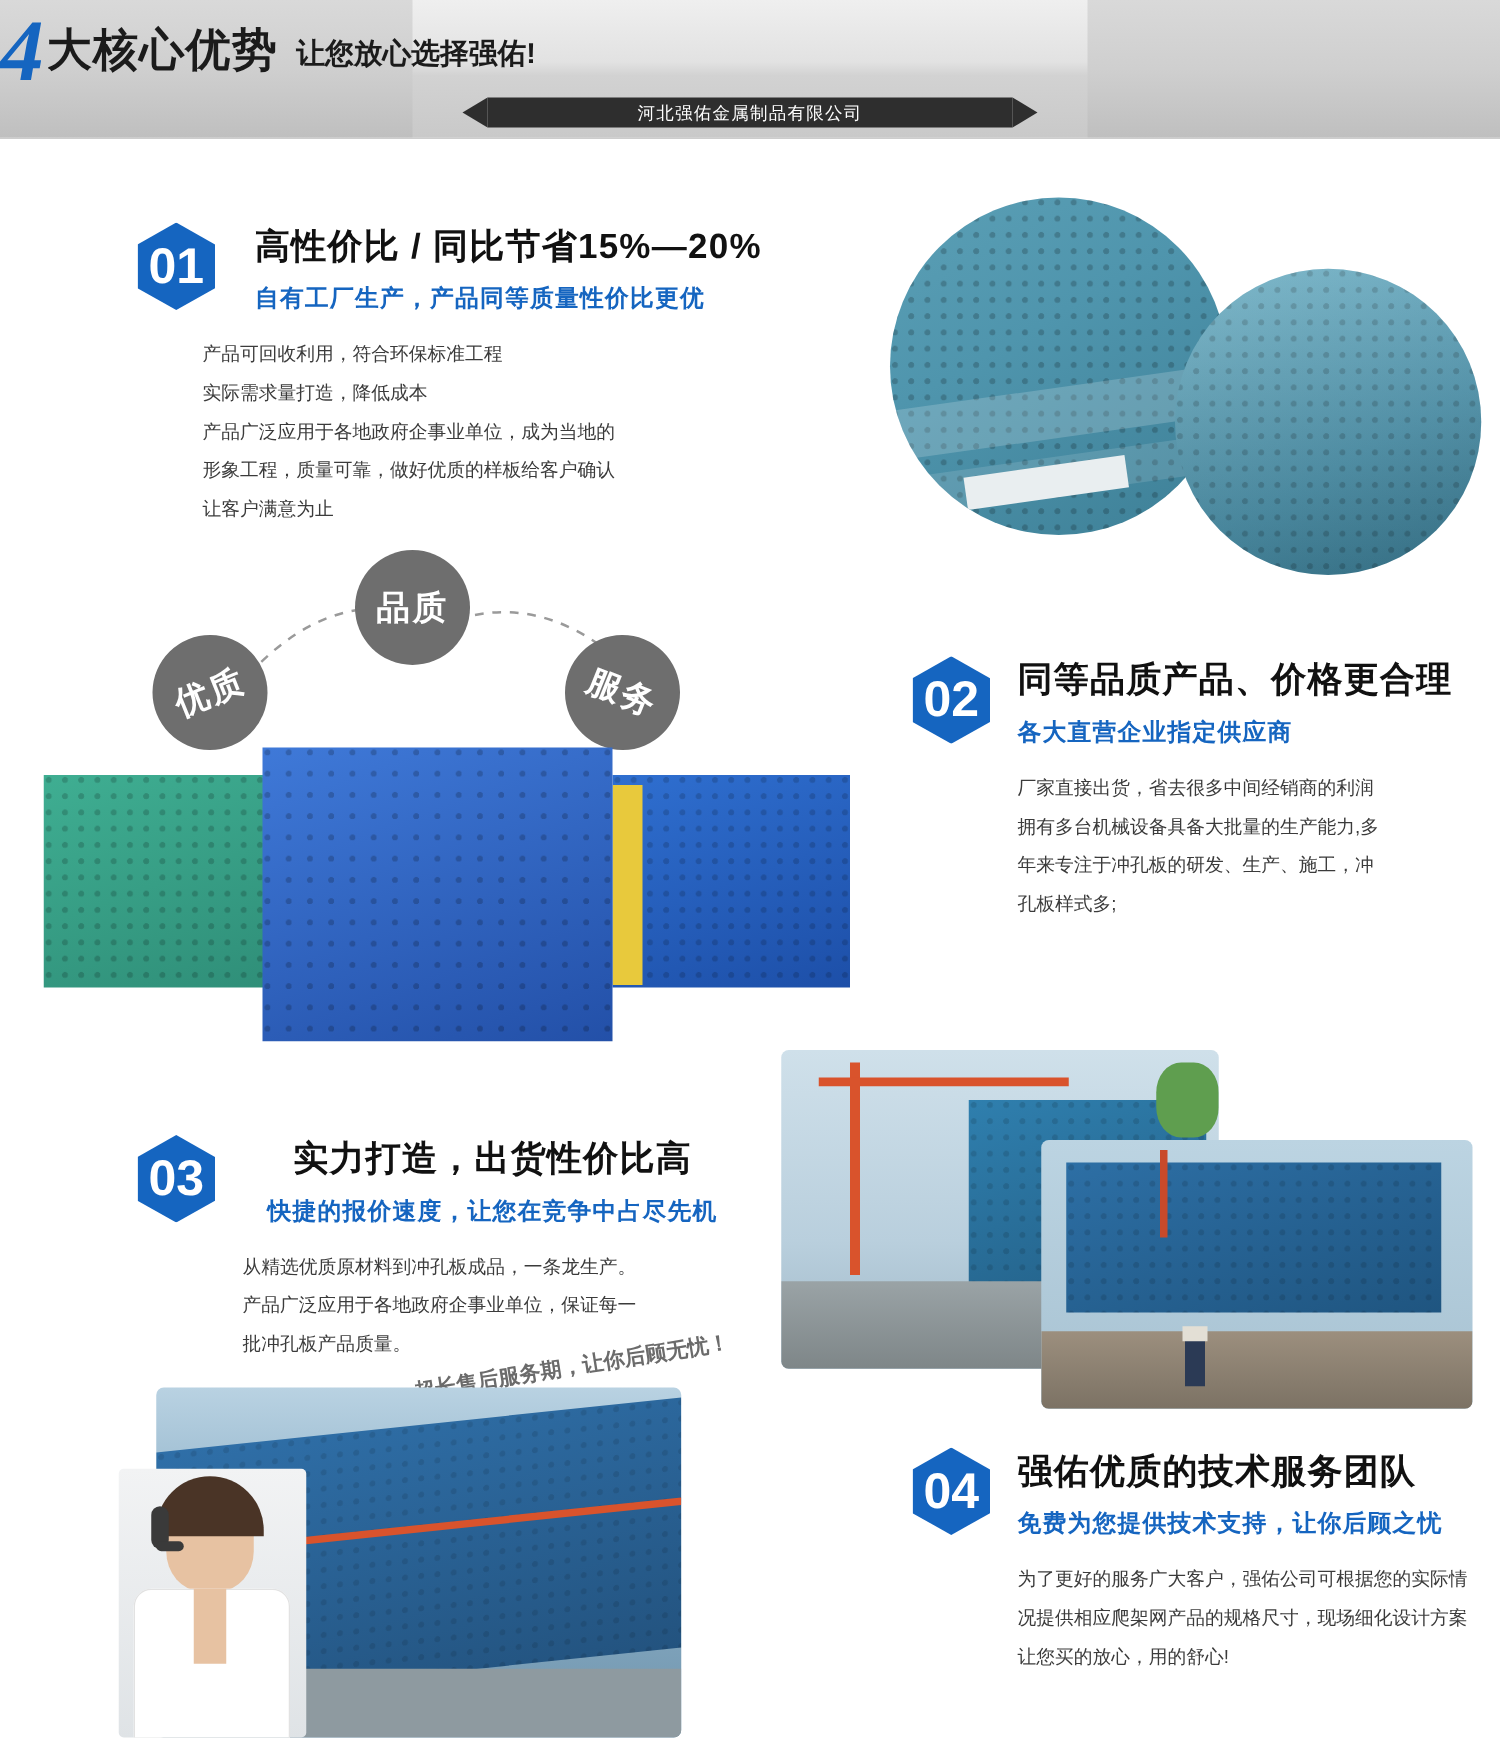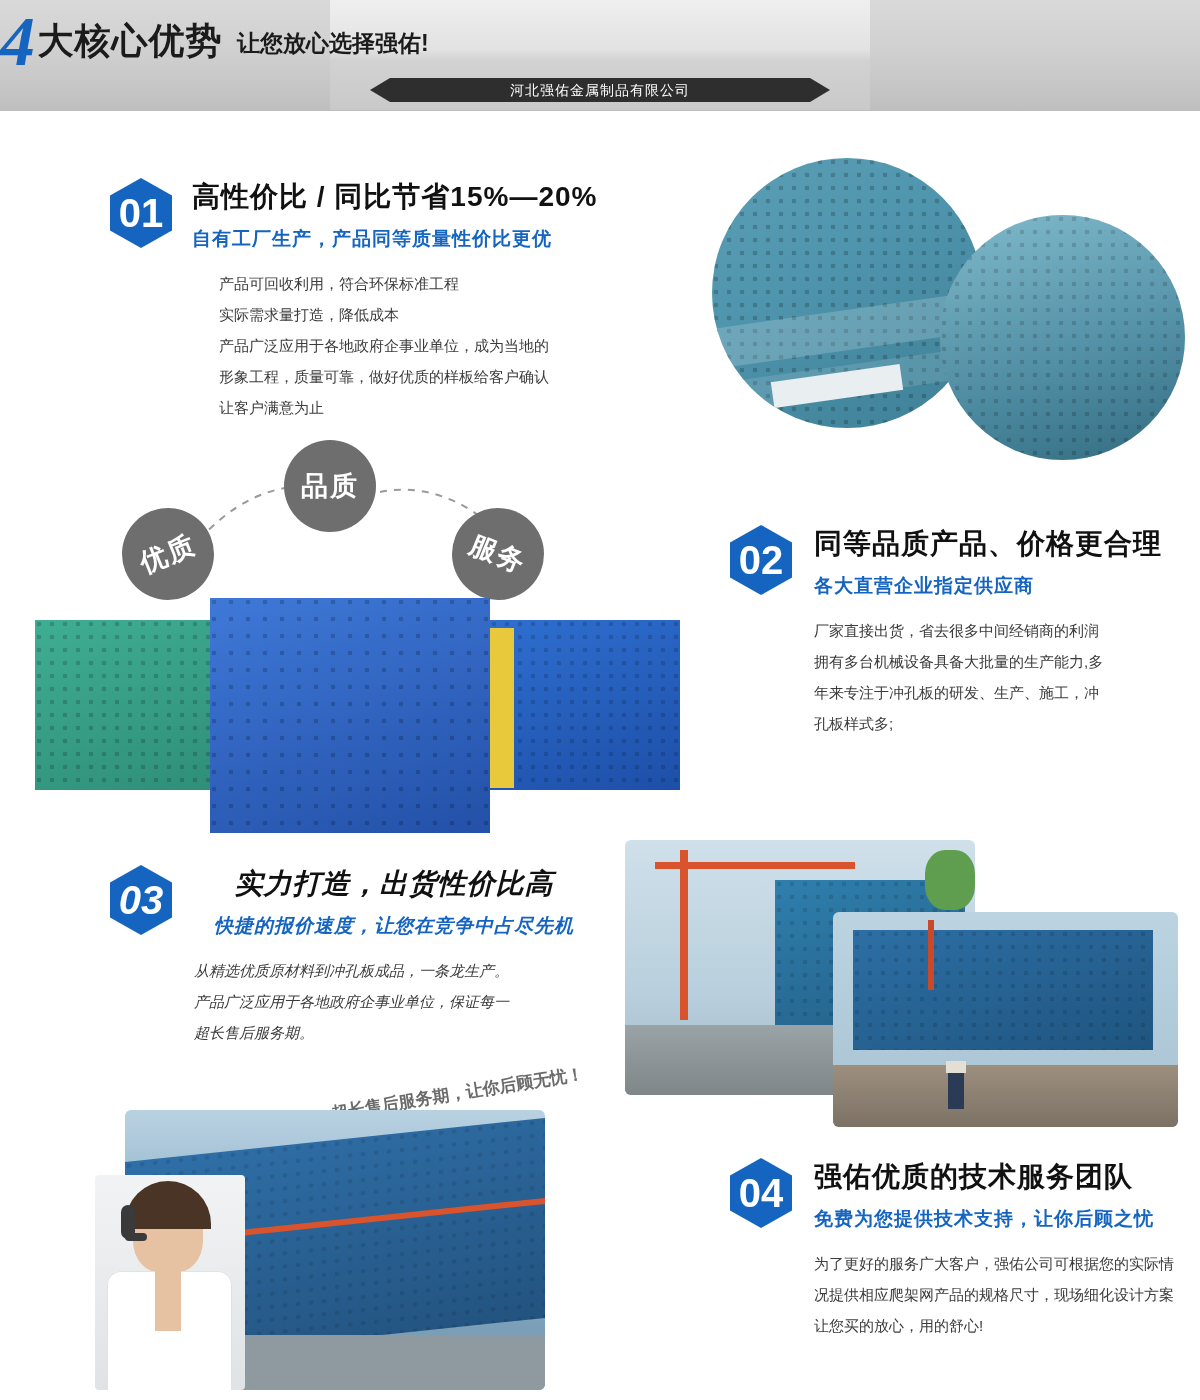--- a/index.html
+++ b/index.html
@@ -148,26 +148,26 @@
     <span class="big4">4</span>
     <span class="head-title">大核心优势</span>
     <span class="head-sub">让您放心选择强佑!</span>
   </div>
   <div class="company-ribbon">河北强佑金属制品有限公司</div>
 </div>
 
 <div class="block" style="left:110px;top:178px;">
   <div style="display:flex;align-items:flex-start;">
     <div class="hex">01</div>
-    <div style="margin-left:20px;width:430px;">
+    <div style="margin-left:32px;width:430px;">
       <div class="title-main">高性价比 / 同比节省15%—20%</div>
       <div class="title-sub">自有工厂生产，产品同等质量性价比更优</div>
     </div>
   </div>
-  <div class="body-text" style="margin-left:109px;width:420px;">
+  <div class="body-text" style="margin-left:52px;width:420px;">
     <div>产品可回收利用，符合环保标准工程</div>
     <div>实际需求量打造，降低成本</div>
     <div>产品广泛应用于各地政府企事业单位，成为当地的</div>
     <div>形象工程，质量可靠，做好优质的样板给客户确认</div>
     <div>让客户满意为止</div>
   </div>
 </div>
 
 <div class="circle-img c1">
   <div class="perf perf-pattern" style="opacity:.55;"></div>
@@ -208,32 +208,32 @@
     </div>
   </div>
   <div class="body-text" style="margin-left:84px;width:400px;">
     <div>厂家直接出货，省去很多中间经销商的利润</div>
     <div>拥有多台机械设备具备大批量的生产能力,多</div>
     <div>年来专注于冲孔板的研发、生产、施工，冲</div>
     <div>孔板样式多;</div>
   </div>
 </div>
 
-<div class="block" style="left:110px;top:865px;font-style:italic;">
+<div class="block" style="left:110px;top:908px;">
   <div style="display:flex;align-items:flex-start;">
     <div class="hex">03</div>
     <div style="margin-left:22px;width:400px;text-align:center;">
       <div class="title-main">实力打造，出货性价比高</div>
       <div class="title-sub">快捷的报价速度，让您在竞争中占尽先机</div>
     </div>
   </div>
   <div class="body-text" style="margin-left:84px;width:420px;">
     <div>从精选优质原材料到冲孔板成品，一条龙生产。</div>
     <div>产品广泛应用于各地政府企事业单位，保证每一</div>
-    <div>超长售后服务期。</div>
+    <div>批冲孔板产品质量。</div>
   </div>
 </div>
 
 <div class="photo" style="left:625px;top:840px;width:350px;height:255px;border-radius:6px;background:linear-gradient(180deg,#cfe0ea 0%,#b9cfdd 60%,#9db6c6 100%);">
   <div style="position:absolute;left:55px;top:10px;width:8px;height:170px;background:#d9532c;"></div>
   <div style="position:absolute;left:30px;top:22px;width:200px;height:7px;background:#d9532c;"></div>
   <div style="position:absolute;left:150px;top:40px;width:190px;height:150px;background:linear-gradient(160deg,#2f7fae,#235f86);"></div>
   <div class="perf-pattern" style="position:absolute;left:150px;top:40px;width:190px;height:150px;opacity:.35;"></div>
   <div style="position:absolute;left:0;bottom:0;width:350px;height:70px;background:linear-gradient(180deg,#9aa3a6,#7e8688);"></div>
   <div style="position:absolute;left:300px;top:10px;width:50px;height:60px;background:#5f9e4f;border-radius:40%;"></div>

